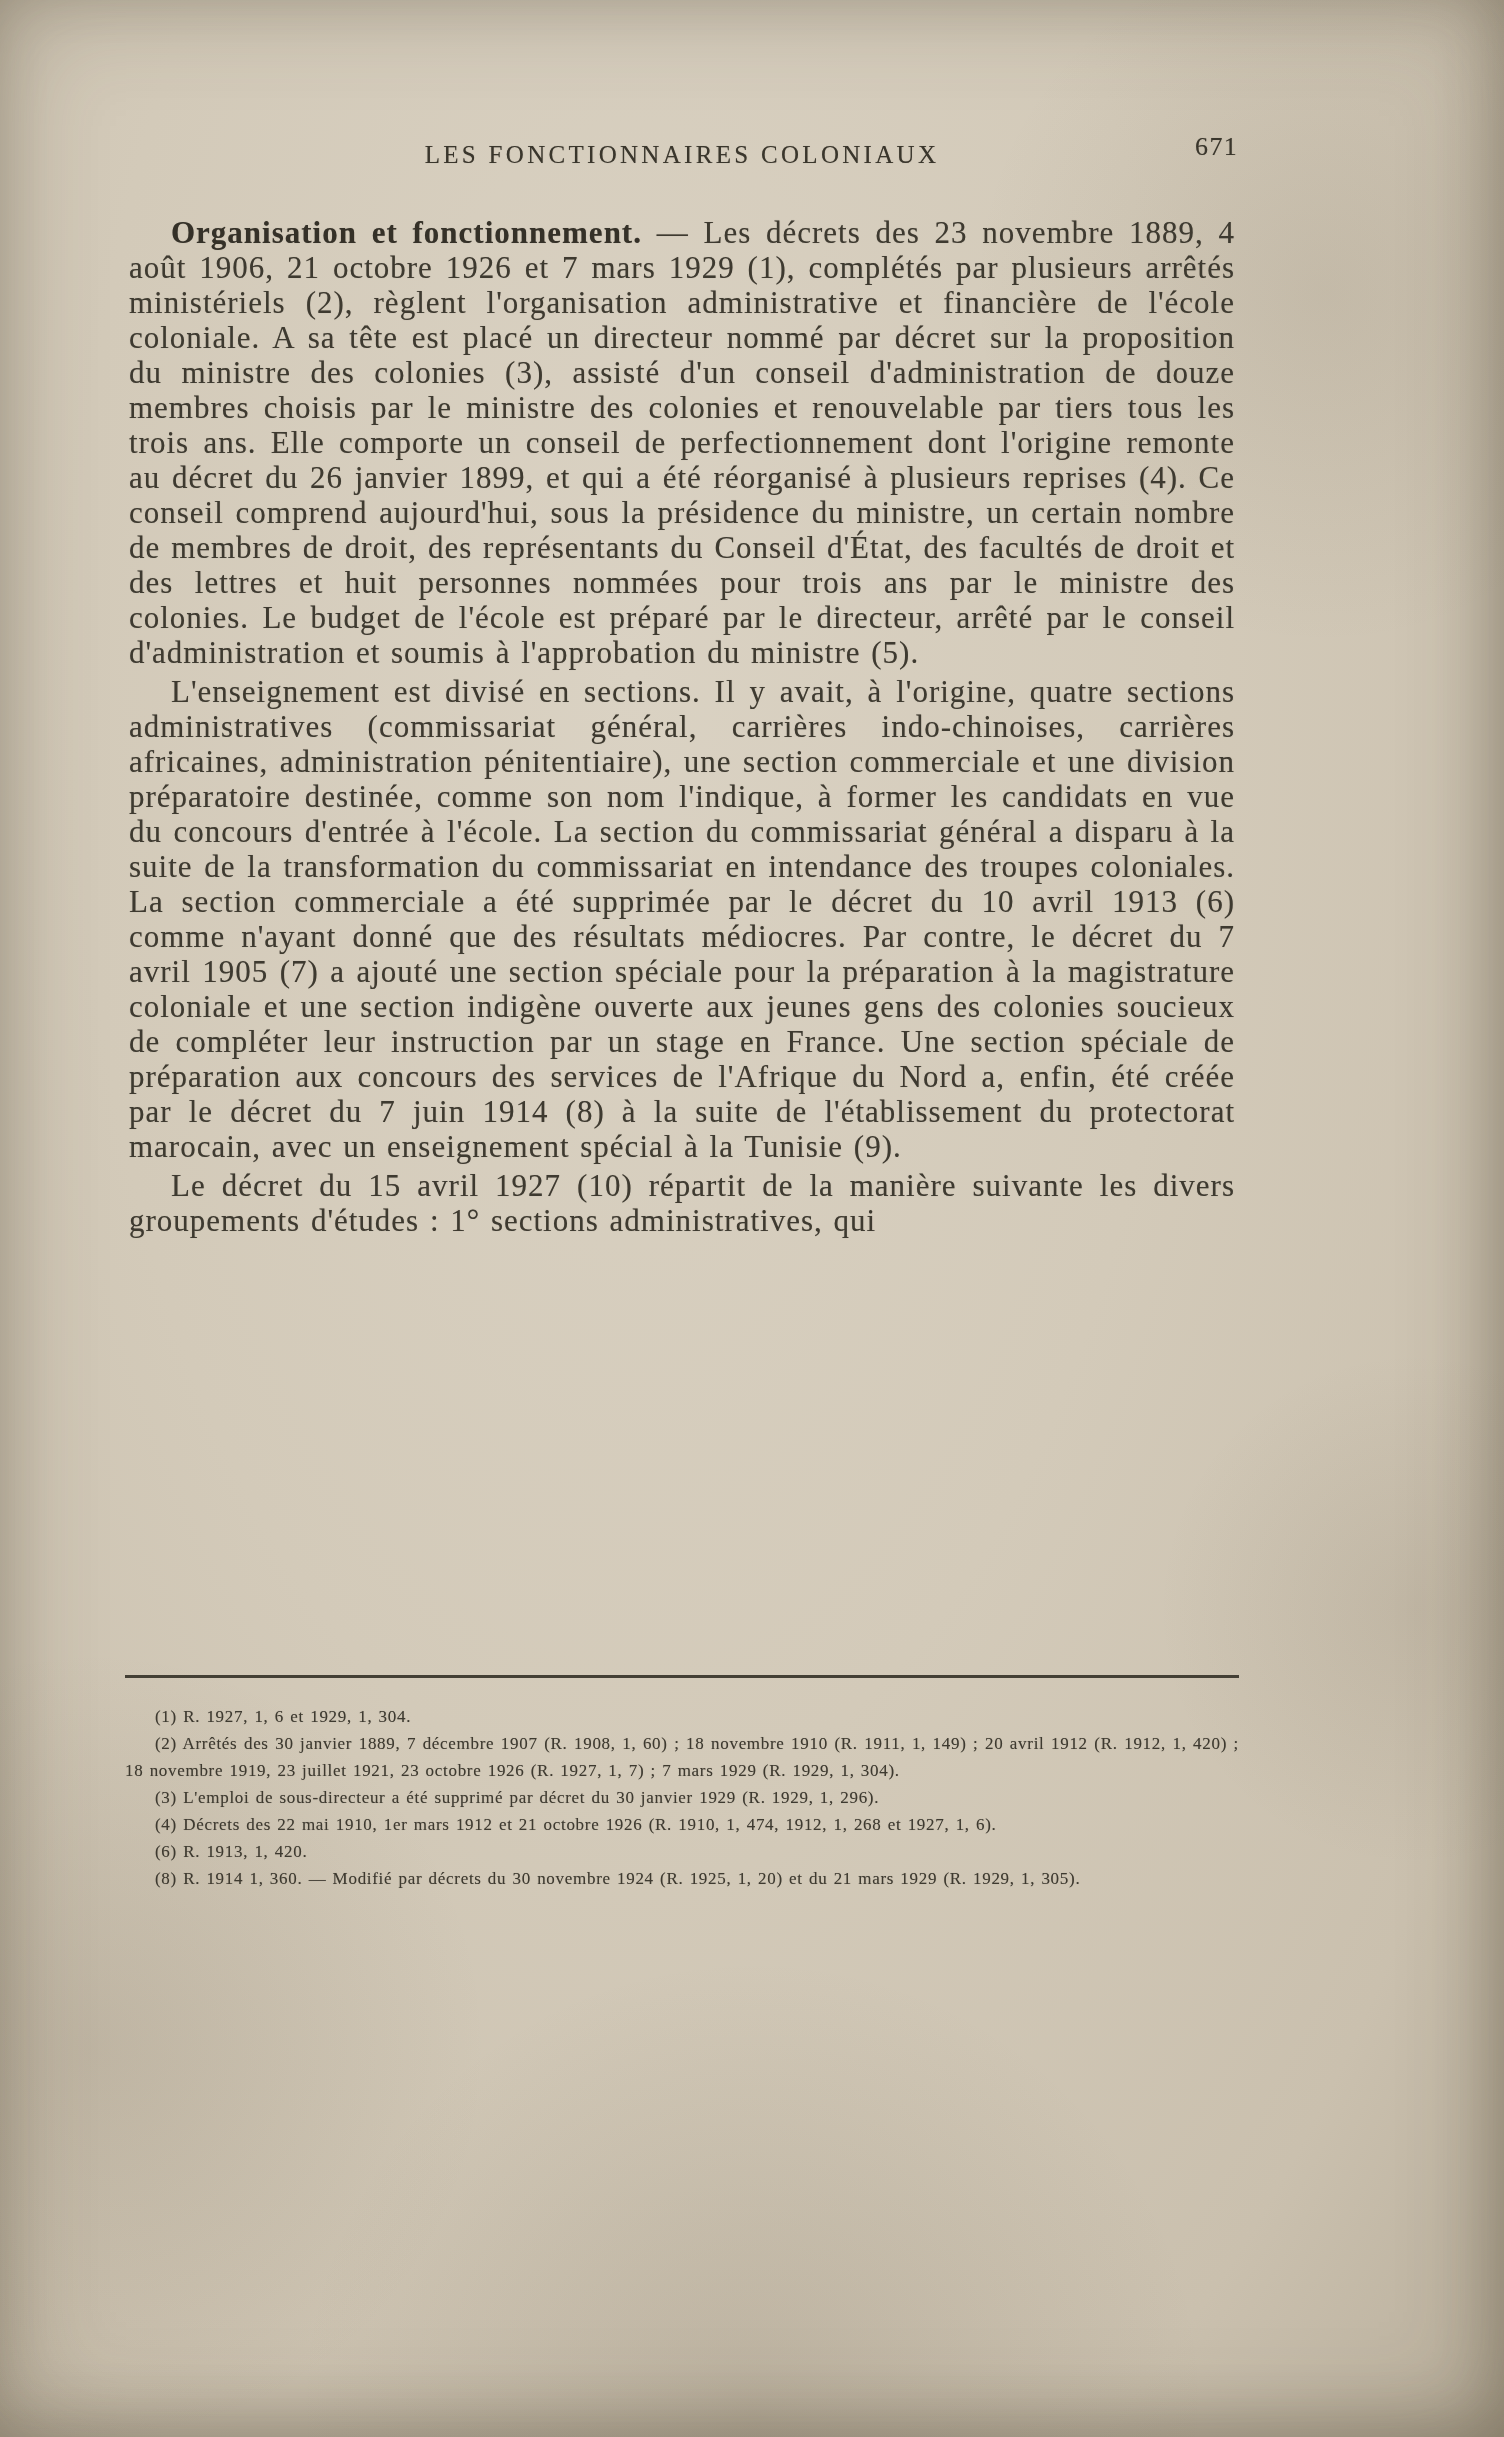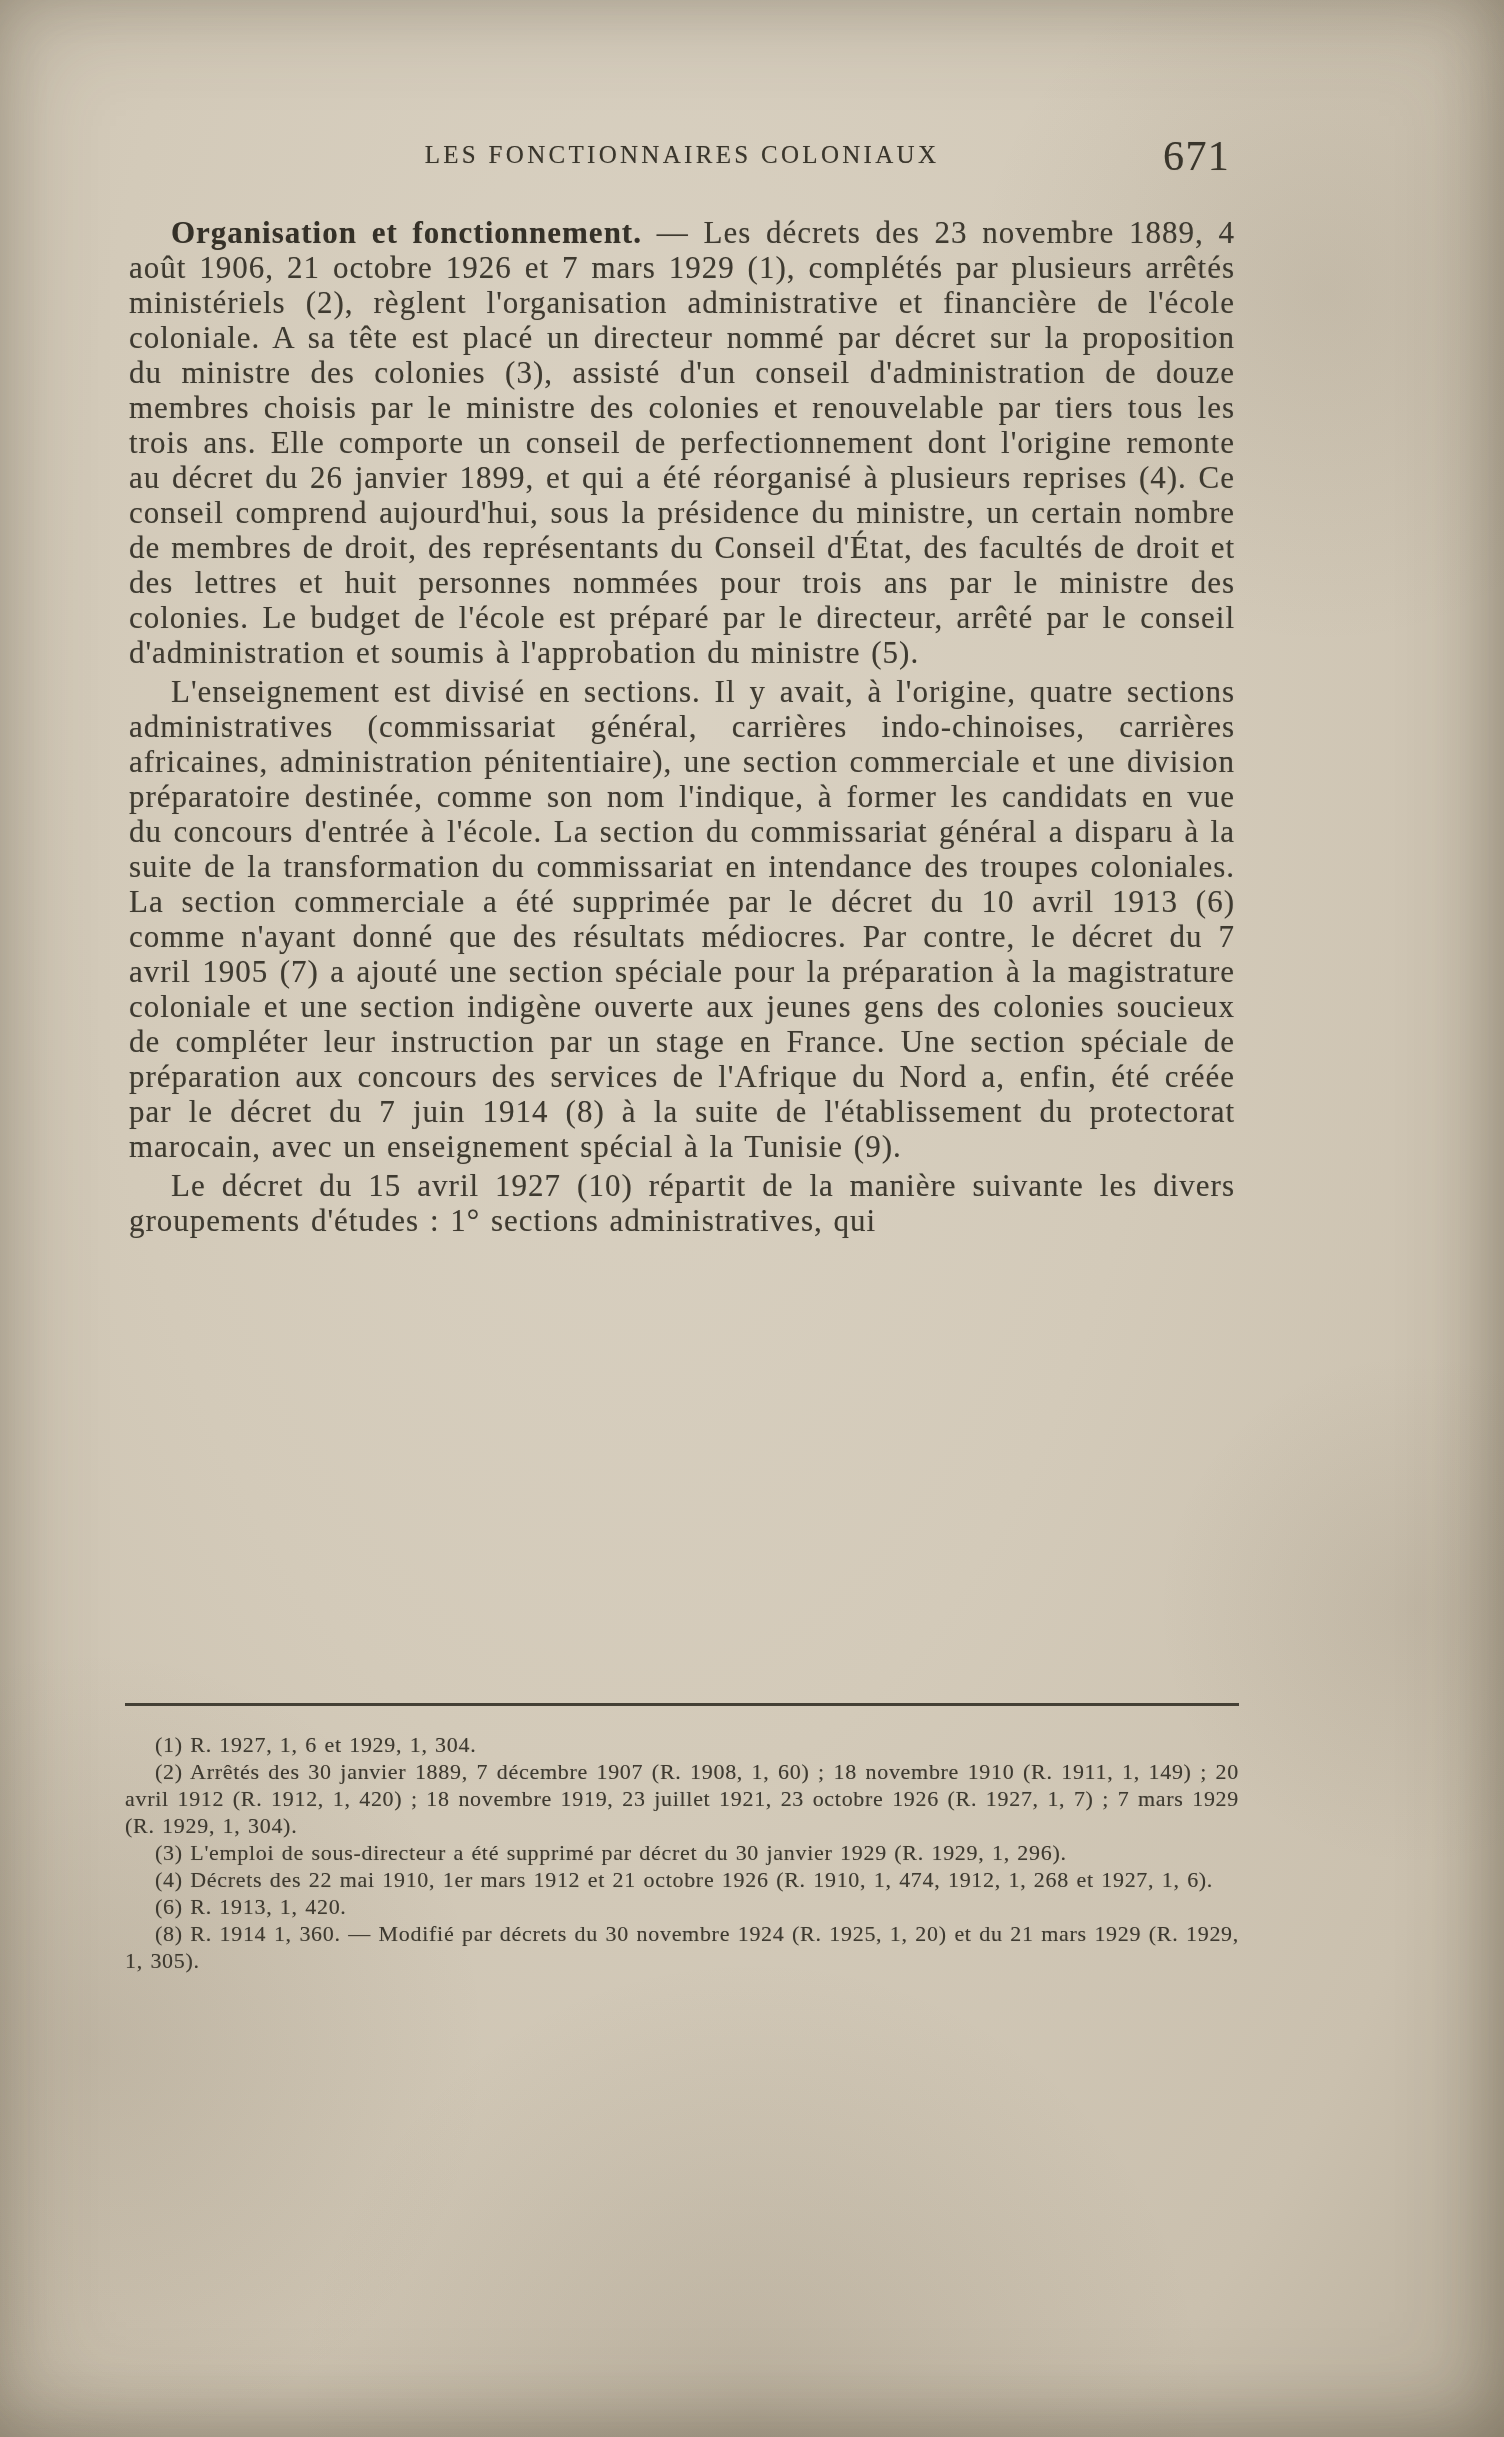--- a/index.html
+++ b/index.html
@@ -41,23 +41,23 @@
     display: block;
     text-align: center;
     font-size: 25px;
     letter-spacing: 3.3px;
     color: #3a362c;
     text-shadow: 0 0 0.7px rgba(58,54,44,0.45);
     padding-top: 5.2px;
   }
   .page-num {
     position: absolute;
-    right: 9px;
+    right: 1px;
     top: -3.9px;
-    font-size: 42px;
+    font-size: 26px;
     letter-spacing: 1.3px;
     color: #3a362c;
     text-shadow: 0 0 0.7px rgba(58,54,44,0.45);
   }
   .body-text {
     top: 211px;
     font-size: 31px;
     line-height: 35px;
     letter-spacing: 1px;
     word-spacing: 2px;
@@ -67,27 +67,26 @@
   .para {
     margin: 4px;
     text-indent: 42px;
   }
   .para .lead {
     font-weight: bold;
     color: #353128;
   }
   .footnotes {
     top: 1675px;
-    font-size: 22px;
+    font-size: 17px;
     line-height: 27px;
     letter-spacing: 0.7px;
     word-spacing: 1.3px;
     text-align: justify;
     text-shadow: 0 0 0.7px rgba(62,58,49,0.40);
-    margin-top: 28px;
   }
   .rule {
     border: 0;
     border-top: 3.3px solid #444035;
     width: 100%;
     margin: 0 0 25px 0;
   }
   .fn {
     margin: 0;
     text-indent: 30px;

